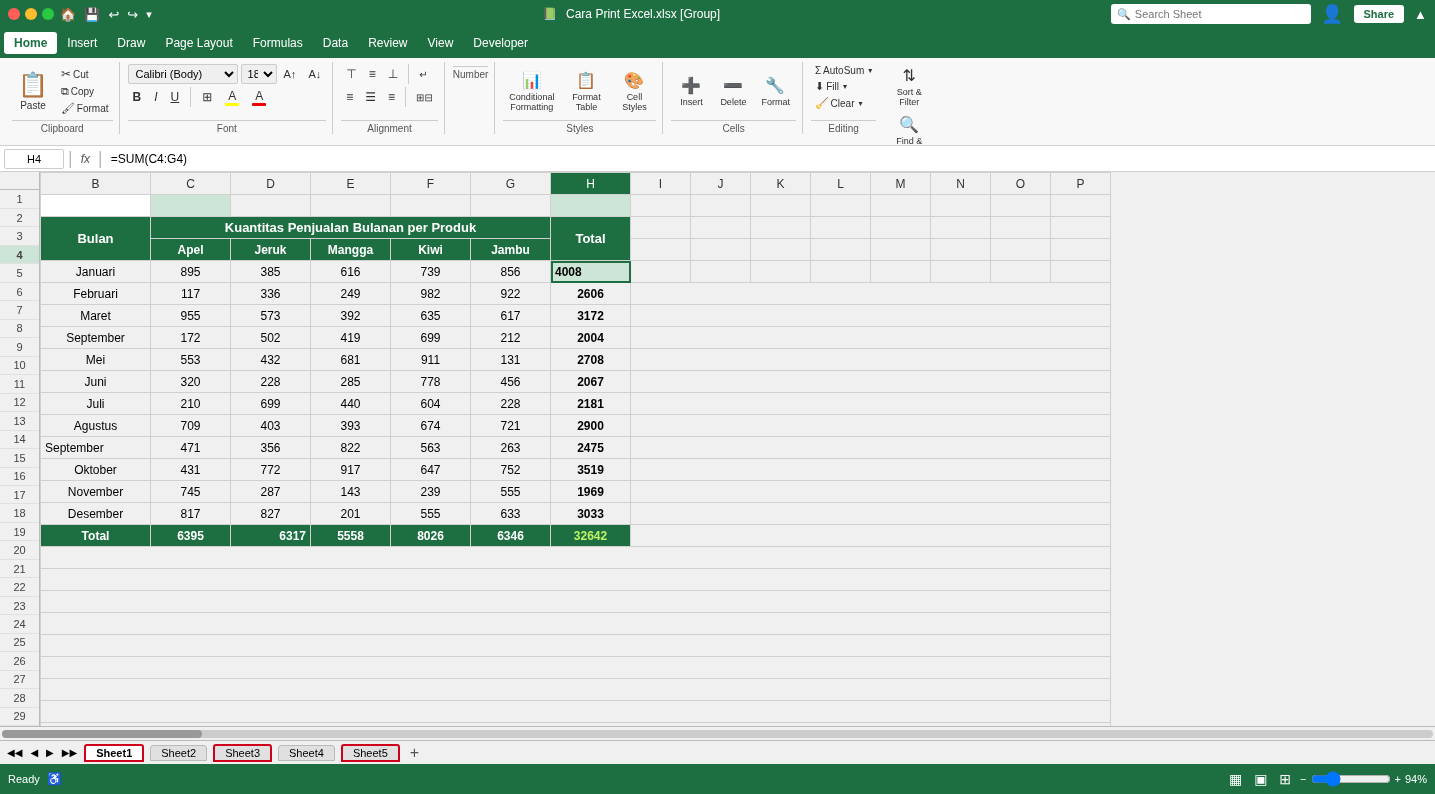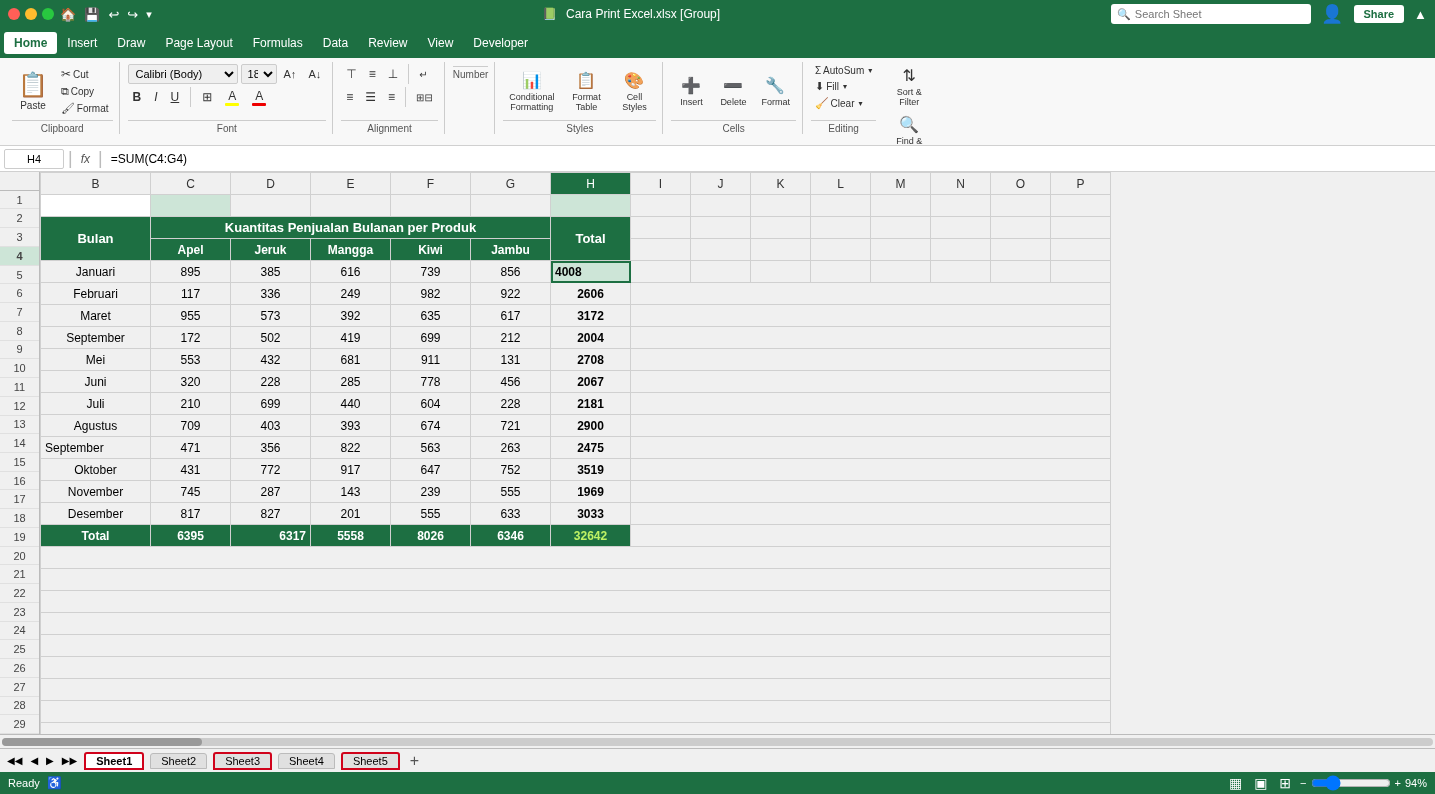--- a/index.html
+++ b/index.html
@@ -165,21 +165,21 @@
       background: #e0e0e0;
       margin-right: 2px;
     }
     .sheet-tab.active { background: white; border-color: #bbb; font-weight: 600; }
     .sheet-tab.highlighted { border-color: #d0021b; border-width: 2px; }
     .add-sheet { background: none; border: none; font-size: 16px; cursor: pointer; padding: 0 4px; color: #555; }
 
     
     .status-bar {
       background: #1d6f42;
-      height: 22px;
+      height: 30px;
       display: flex;
       align-items: center;
       padding: 0 8px;
       color: white;
       font-size: 11px;
       justify-content: space-between;
     }
     .status-right { display: flex; align-items: center; gap: 6px; }
     .view-btn { font-size: 14px; cursor: pointer; padding: 1px 3px; }
     .zoom-area { display: flex; align-items: center; gap: 4px; font-size: 11px; }

